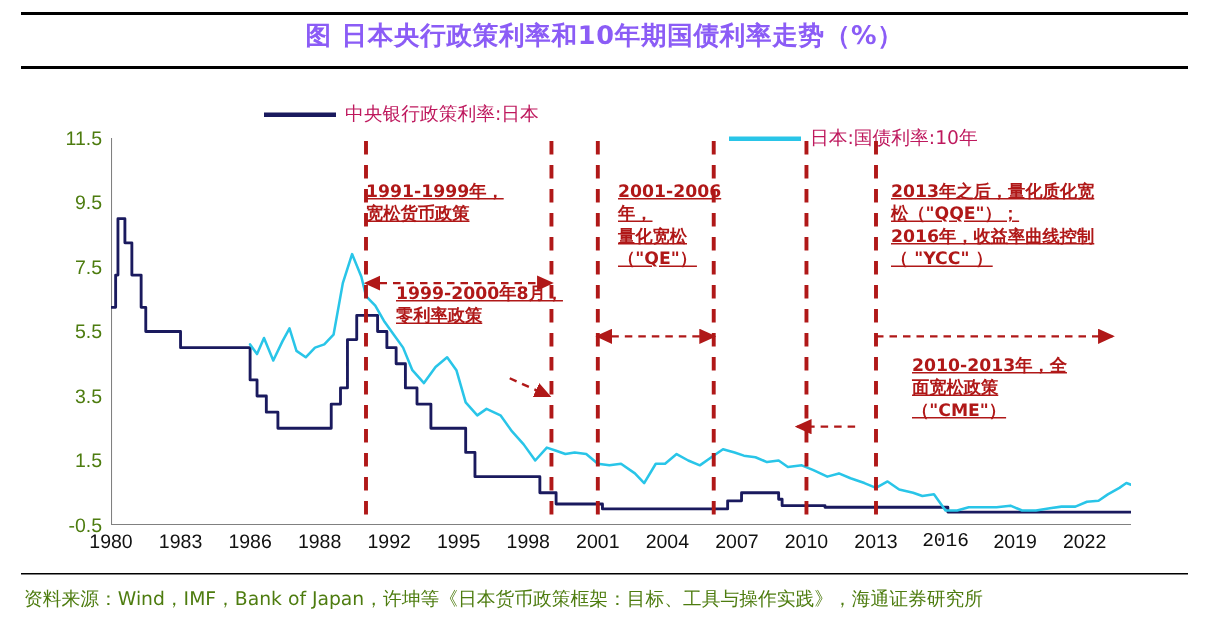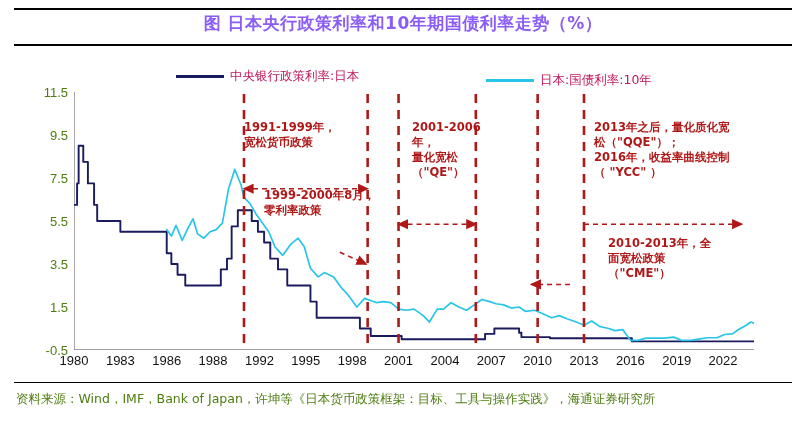--- a/index.html
+++ b/index.html
@@ -21,36 +21,36 @@
     font-size:17px;font-weight:bold;color:#8b5cf6;letter-spacing:.5px;
     white-space:nowrap;
   }
 
   #legend{position:absolute;top:68px;left:0;width:806px;height:18px;}
   .lg{position:absolute;display:flex;align-items:center;gap:6px;}
   .lg .swatch{display:block;width:48px;height:3px;}
   .lg .lbl{font-size:12.5px;color:#be185d;white-space:nowrap;
     font-family:"DejaVu Sans","Liberation Sans",sans-serif;}
   #legend-policy{left:176px;top:0;}
-  #legend-jgb{left:486px;top:4px;}
+  #legend-jgb{left:486px;top:16px;}
 
   #plot{position:absolute;left:74px;top:92px;width:680px;height:258px;}
   #plot svg{display:block;}
 
   .ytick{position:absolute;right:0;font-size:13px;color:#4d7c0f;text-align:right;
     white-space:nowrap;transform:translateY(-50%);}
   #yaxis-labels{position:absolute;left:0;top:0;width:68px;height:427px;}
 
   #xaxis-labels{position:absolute;left:0;top:353px;width:806px;height:20px;}
   .xtick{position:absolute;font-size:13px;color:#111;transform:translateX(-50%);
     white-space:nowrap;}
 
   .anno{position:absolute;color:#b01818;font-weight:bold;
     font-family:"DejaVu Sans","Liberation Sans",sans-serif;
-    font-size:11.5px;line-height:15px;white-space:pre-line;}
+    font-size:11.5px;line-height:15px;white-space:pre-line;text-decoration:underline;}
 
   #source{position:absolute;left:16px;top:390px;width:776px;
     font-size:12.5px;line-height:17px;color:#4d7c0f;
     font-family:"DejaVu Sans","Liberation Sans",sans-serif;}
 </style>
 </head>
 <body>
 
 <div id="wrap">
 
@@ -84,21 +84,21 @@
       <div class="xtick" style="left: 166.727px;">1986</div>
       <div class="xtick" style="left: 213.091px;">1988</div>
       <div class="xtick" style="left: 259.455px;">1992</div>
       <div class="xtick" style="left: 305.818px;">1995</div>
       <div class="xtick" style="left: 352.182px;">1998</div>
       <div class="xtick" style="left: 398.545px;">2001</div>
       <div class="xtick" style="left: 444.909px;">2004</div>
       <div class="xtick" style="left: 491.273px;">2007</div>
       <div class="xtick" style="left: 537.636px;">2010</div>
       <div class="xtick" style="left: 584px;">2013</div>
-      <div class="xtick" style="left: 630.364px;">2016</div>
+      <div class="xtick" style="left: 630.364px; font-family: Liberation Mono, monospace;">2016</div>
       <div class="xtick" style="left: 676.727px;">2019</div>
       <div class="xtick" style="left: 723.091px;">2022</div>
     </div>
 
   <div id="plot">
     <svg id="svg" width="680" height="258" viewBox="0 0 680 258">
         <line x1="0" y1="0" x2="0" y2="258" stroke="#808080" stroke-width="1.4"></line>
         <line x1="0" y1="258" x2="680" y2="258" stroke="#808080" stroke-width="1.4"></line>
         <line x1="-5" y1="0" x2="0" y2="0" stroke="#808080" stroke-width="1.2"></line>
         <line x1="-5" y1="43" x2="0" y2="43" stroke="#808080" stroke-width="1.2"></line>

